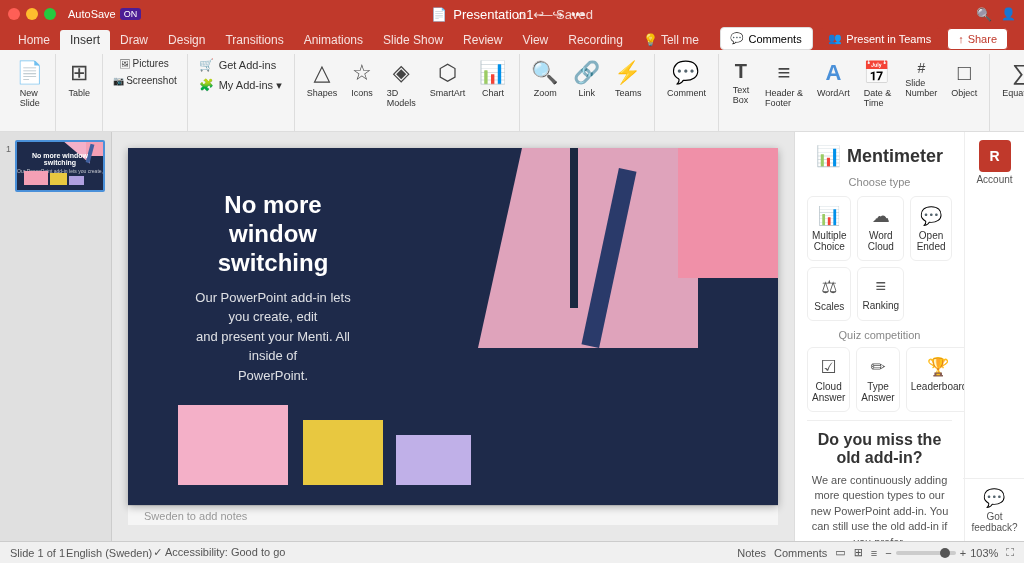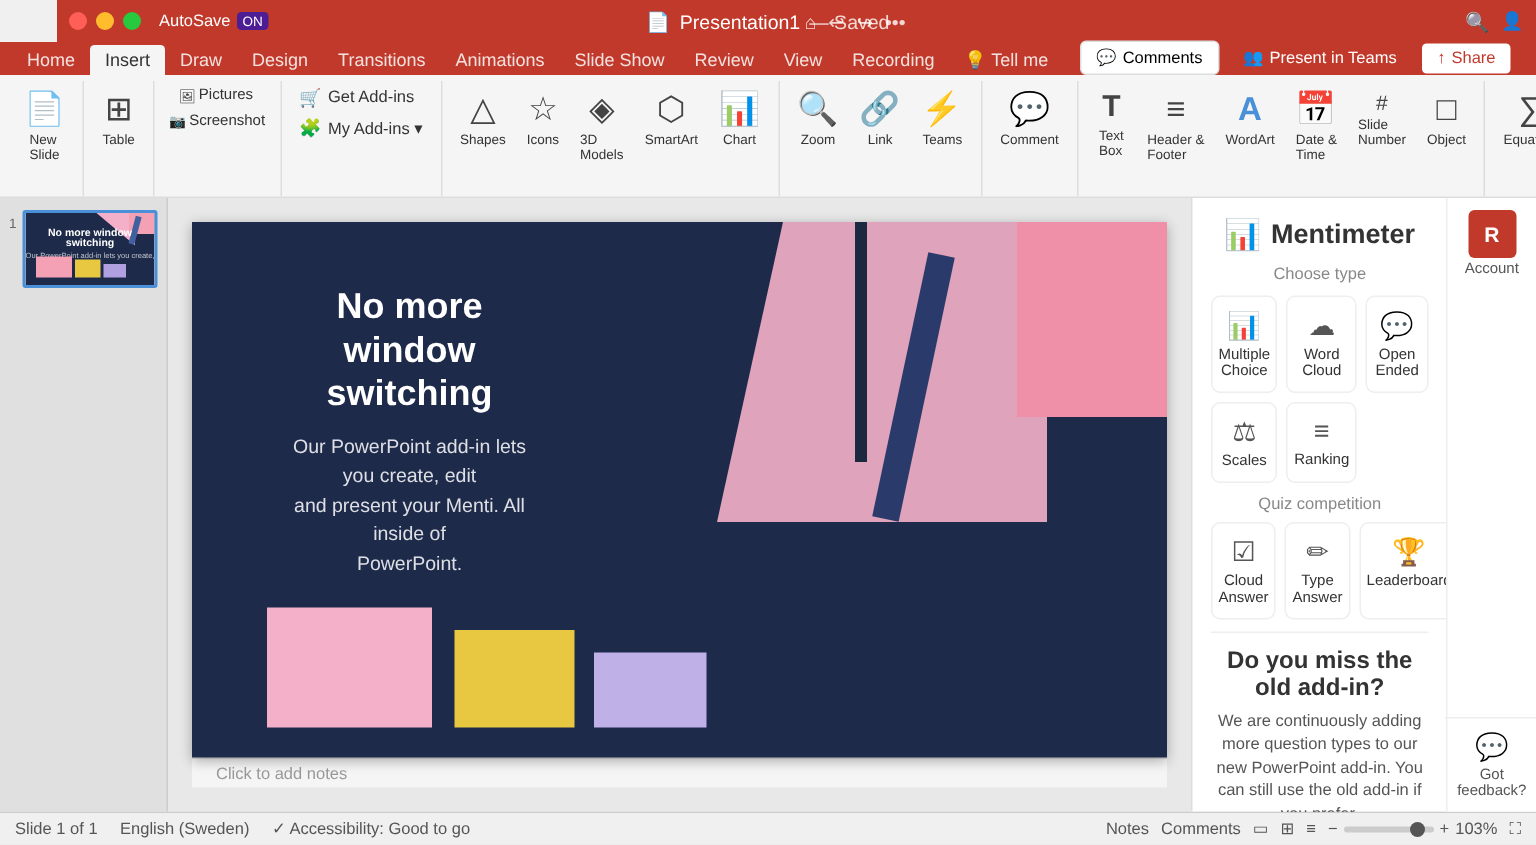--- a/index.html
+++ b/index.html
@@ -7,21 +7,20 @@
 
     
     #titlebar {
       height: 28px;
       background: #c0392b;
       display: flex;
       align-items: center;
       padding: 0 8px;
       color: white;
       font-size: 12px;
-      margin-left: 38px;
     }
     .traffic-lights { display: flex; gap: 6px; margin-right: 12px; }
     .tl { width: 12px; height: 12px; border-radius: 50%; }
     .tl-red { background: #ff5f56; }
     .tl-yellow { background: #ffbd2e; }
     .tl-green { background: #27c93f; }
     #titlebar .autosave { display: flex; align-items: center; gap: 4px; font-size: 11px; margin-right: auto; }
     .autosave-badge { background: #4c1d95; color: white; font-size: 9px; border-radius: 3px; padding: 1px 4px; }
     .titlebar-icons { display: flex; gap: 8px; align-items: center; color: rgba(255,255,255,0.8); font-size: 13px; margin-right: 16px; }
     .titlebar-center { position: absolute; left: 50%; transform: translateX(-50%); display: flex; align-items: center; gap: 6px; font-size: 13px; color: white; }
@@ -243,21 +242,21 @@
     
     #statusbar {
       height: 22px;
       background: #f0f0f0;
       border-top: 1px solid #ccc;
       display: flex;
       align-items: center;
       padding: 0 10px;
       font-size: 11px;
       color: #555;
-      gap: 15px;
+      gap: 1px;
     }
     .status-right { margin-left: auto; display: flex; align-items: center; gap: 8px; }
     .zoom-control { display: flex; align-items: center; gap: 4px; }
     .zoom-slider { width: 60px; height: 4px; background: #ccc; border-radius: 2px; position: relative; cursor: pointer; }
     .zoom-thumb { position: absolute; top: -3px; right: 10%; width: 10px; height: 10px; background: #555; border-radius: 50%; }
 
     
     #menti-panel {
       width: 230px;
       background: white;
@@ -569,21 +568,21 @@
         <div class="slide-main-title">No more window switching</div>
         <div class="slide-sub-text">Our PowerPoint add-in lets you create, edit<br>and present your Menti. All inside of<br>PowerPoint.</div>
       </div>
 
       <div class="slide-pink-bar"></div>
       <div class="slide-yellow-bar"></div>
       <div class="slide-lavender-bar"></div>
     </div>
 
     <div id="notes-bar" style="width:650px;">
-      <span>Click to add notes</span>
+      <span>Sweden to add notes</span>
     </div>
   </div>
 
   <div id="menti-panel">
     <div id="menti-wrapper">
 
       <div class="menti-content">
 
         <div class="menti-logo">
           <span class="menti-logo-icon">📊</span>

